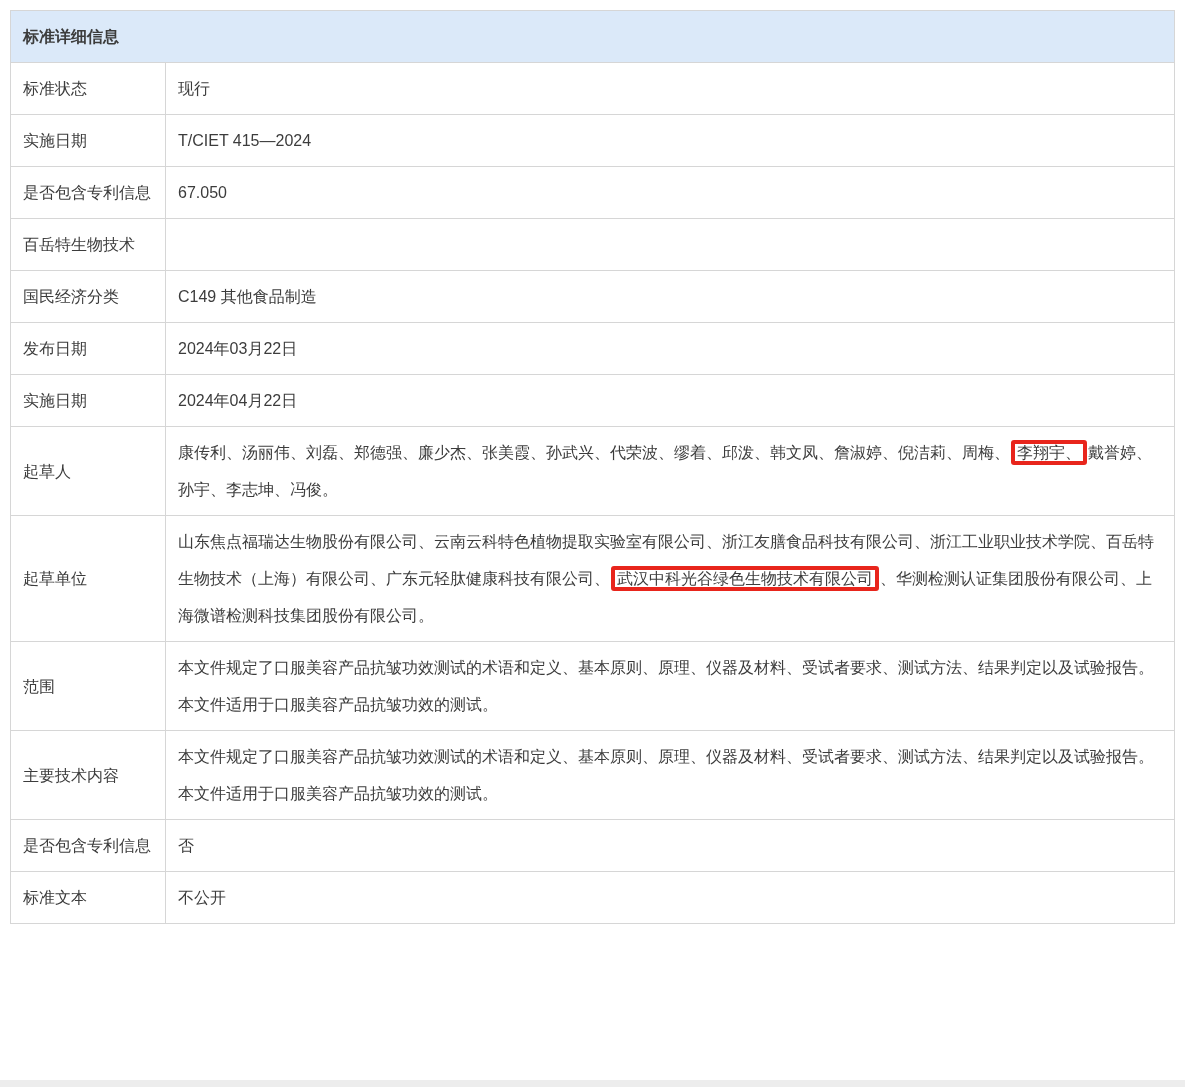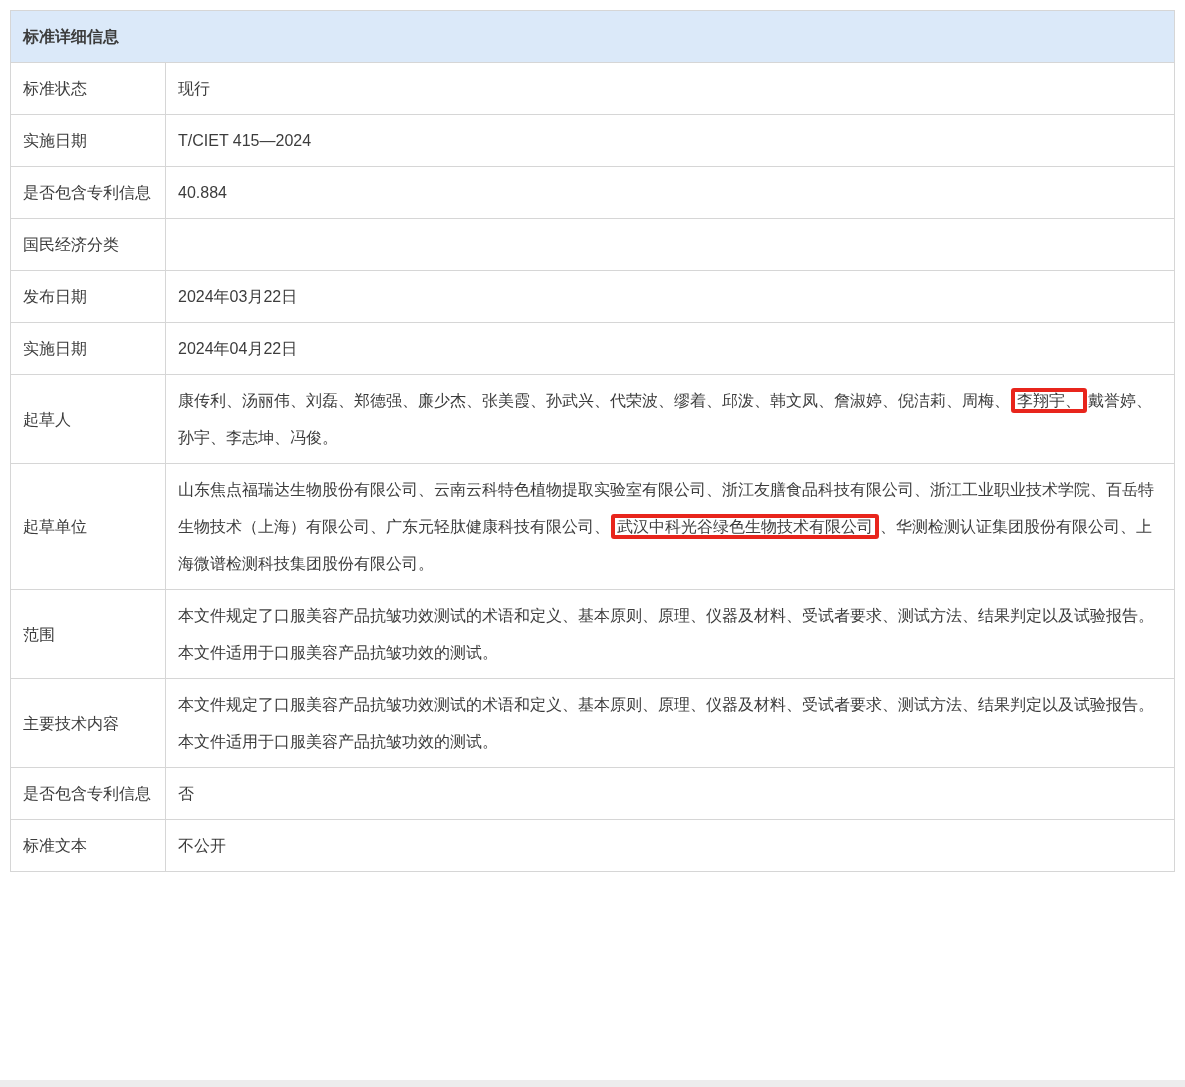--- a/index.html
+++ b/index.html
@@ -88,25 +88,29 @@
       <tr>
         <td class="label-cell">标准状态</td>
         <td class="value-cell">现行</td>
       </tr>
       <tr>
         <td class="label-cell">实施日期</td>
         <td class="value-cell">T/CIET 415—2024</td>
       </tr>
       <tr>
         <td class="label-cell">是否包含专利信息</td>
-        <td class="value-cell">40.884</td>
+        <td class="value-cell">67.050</td>
+      </tr>
+      <tr>
+        <td class="label-cell">百岳特生物技术</td>
+        <td class="value-cell"></td>
       </tr>
       <tr>
         <td class="label-cell">国民经济分类</td>
-        <td class="value-cell"></td>
+        <td class="value-cell">C149 其他食品制造</td>
       </tr>
       <tr>
         <td class="label-cell">发布日期</td>
         <td class="value-cell">2024年03月22日</td>
       </tr>
       <tr>
         <td class="label-cell">实施日期</td>
         <td class="value-cell">2024年04月22日</td>
       </tr>
 

